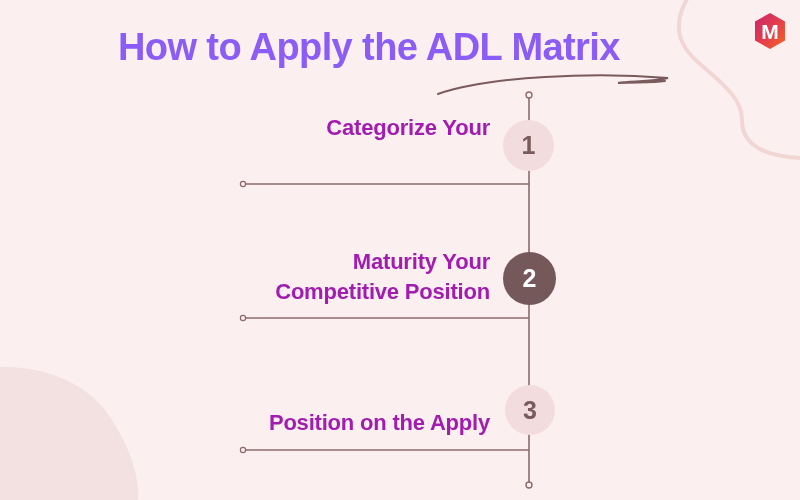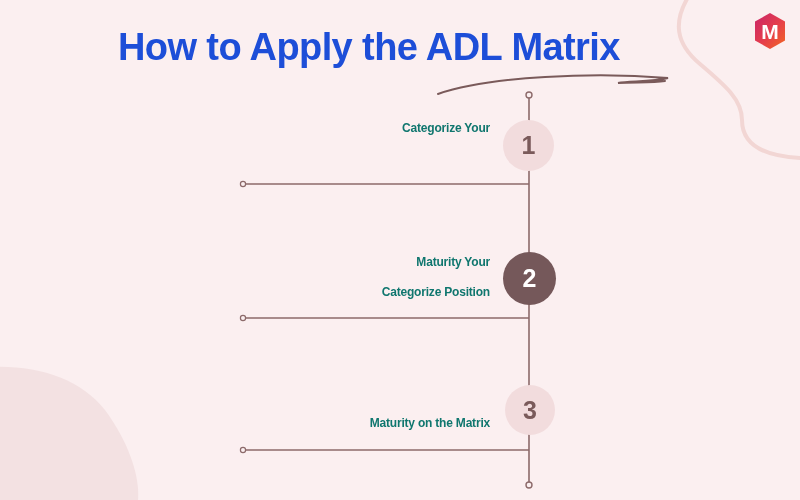--- a/index.html
+++ b/index.html
@@ -48,21 +48,21 @@
     height: 70px;
   }
   #page-title {
     position: absolute;
     left: 118px;
     top: 0px;
     width: 600px;
     font-size: 38px;
     font-weight: bold;
     letter-spacing: -0.6px;
-    color: #1d4ed8;
+    color: #8b5cf6;
     white-space: nowrap;
     line-height: 46px;
   }
   #title-swoosh {
     position: absolute;
     left: 430px;
     top: 46px;
     width: 250px;
     height: 26px;
   }
@@ -72,22 +72,22 @@
     position: absolute;
     left: 0;
     top: 0;
     width: 800px;
     height: 500px;
   }
 
   .step-label {
     position: absolute;
     text-align: right;
-    color: #0f766e;
-    font-size: 12px;
+    color: #a21caf;
+    font-size: 22px;
     font-weight: bold;
     line-height: 30px;
     letter-spacing: -0.2px;
   }
   .step-label .ln {
     display: block;
     white-space: nowrap;
   }
 
   .step-badge {
@@ -156,26 +156,26 @@
 
   <div class="step-label" style="left:160px; top:113px; width:330px;">
     <span class="ln">Categorize Your</span>
   </div>
   <div class="step-badge badge-light" style="left:503px; top:120px; width:51px; height:51px;">
     <span>1</span>
   </div>
 
   <div class="step-label" style="left:160px; top:247px; width:330px;">
     <span class="ln">Maturity Your</span>
-    <span class="ln">Categorize Position</span>
+    <span class="ln">Competitive Position</span>
   </div>
   <div class="step-badge badge-dark" style="left:503px; top:252px; width:53px; height:53px;">
     <span>2</span>
   </div>
 
   <div class="step-label" style="left:160px; top:408px; width:330px;">
-    <span class="ln">Maturity on the Matrix</span>
+    <span class="ln">Position on the Apply</span>
   </div>
   <div class="step-badge badge-light" style="left:505px; top:385px; width:50px; height:50px;">
     <span>3</span>
   </div>
 
 </div>
 
 </body></html>

